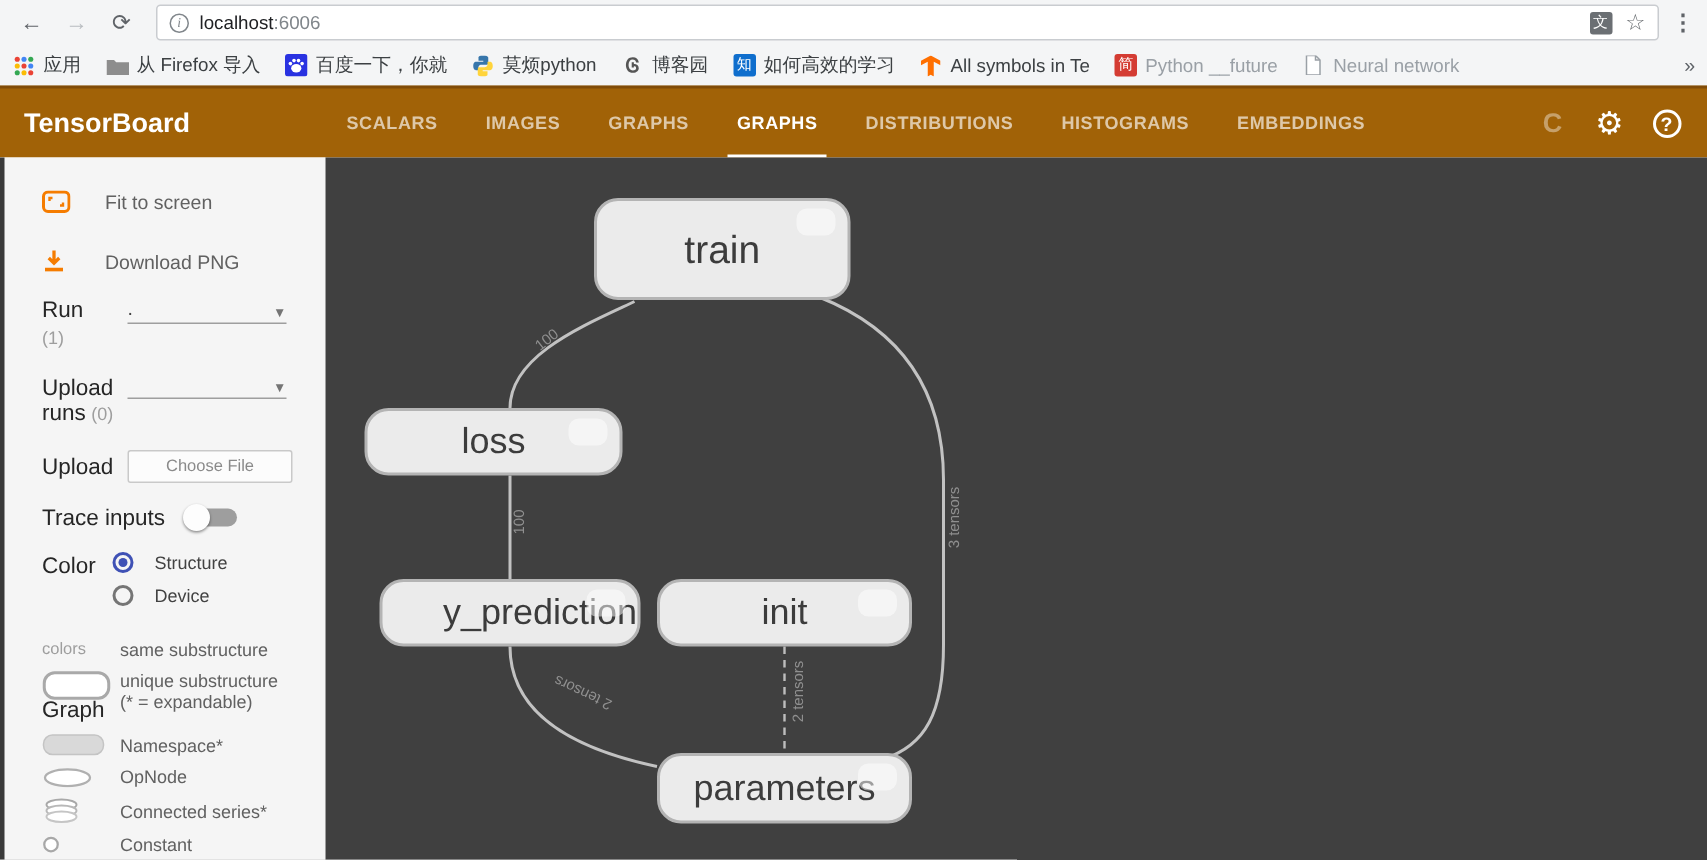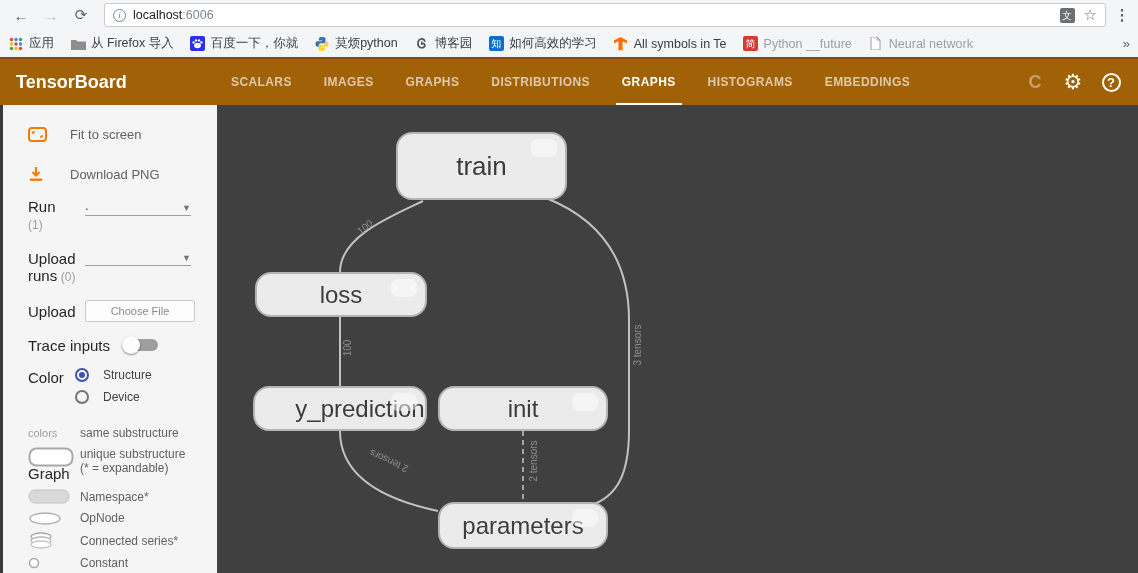--- a/index.html
+++ b/index.html
@@ -204,22 +204,22 @@
   </div>
   <span class="bm-overflow">»</span>
 </div>
 
 <div class="tb-header">
   <div class="tb-title">TensorBoard</div>
   <div class="tb-tabs">
     <div class="tb-tab">SCALARS</div>
     <div class="tb-tab">IMAGES</div>
     <div class="tb-tab">GRAPHS</div>
+    <div class="tb-tab active">GRAPHS</div>
     <div class="tb-tab">DISTRIBUTIONS</div>
-    <div class="tb-tab active">GRAPHS</div>
     <div class="tb-tab">HISTOGRAMS</div>
     <div class="tb-tab">EMBEDDINGS</div>
   </div>
   <div class="tb-actions">
     <div class="tb-act reload-ic">C</div>
     <div class="tb-act" style="color:#fff; font-size:21px;">⚙</div>
     <div class="tb-act">
         <span class="help-ic">?</span>
       </div>
   </div>
@@ -356,21 +356,21 @@
   <div class="canvas">
     <svg class="edges" width="921" height="468">
       <path d="M 206 96 C 172 112, 123 132, 123 167" fill="none" stroke="#c2c2c2" stroke-width="2"></path>
       <path d="M 123 212 L 123 281" fill="none" stroke="#c2c2c2" stroke-width="2"></path>
       <path d="M 123 326 C 123 362, 150 391, 221 406" fill="none" stroke="#c2c2c2" stroke-width="2"></path>
       <path d="M 306 326 L 306 397" fill="none" stroke="#bdbdbd" stroke-width="1.6" stroke-dasharray="5 4"></path>
       <path d="M 329 93 C 392 118, 412 165, 412 215 L 412 325 C 412 370, 400 392, 372 401" fill="none" stroke="#c2c2c2" stroke-width="2"></path>
     </svg>
 
     <div class="gnode" style="left:179px; top:27px; width:171px; height:68px; font-size:26px;">train</div>
-    <div class="gnode" style="left:38px; top:167px; width:172px; height:45px;text-align:right;">loss</div>
+    <div class="gnode" style="left:26px; top:167px; width:172px; height:45px;text-align:right;">loss</div>
     <div class="gnode" style="left:36px; top:281px; width:174px; height:45px;padding-left:40px;">y_prediction</div>
     <div class="gnode" style="left:221px; top:281px; width:170px; height:45px;">init</div>
     <div class="gnode" style="left:221px; top:397px; width:170px; height:47px;">parameters</div>
 
     <div class="edge-label" style="left:148px; top:122px; transform:translate(-50%,-50%) rotate(-38deg);">100</div>
     <div class="edge-label" style="left:130px; top:243px; transform:translate(-50%,-50%) rotate(-90deg);">100</div>
     <div class="edge-label" style="left:172px; top:356px; transform:translate(-50%,-50%) rotate(205deg);">2 tensors</div>
     <div class="edge-label" style="left:316px; top:356px; transform:translate(-50%,-50%) rotate(-90deg);">2 tensors</div>
     <div class="edge-label" style="left:420px; top:240px; transform:translate(-50%,-50%) rotate(-90deg);">3 tensors</div>
   </div>

